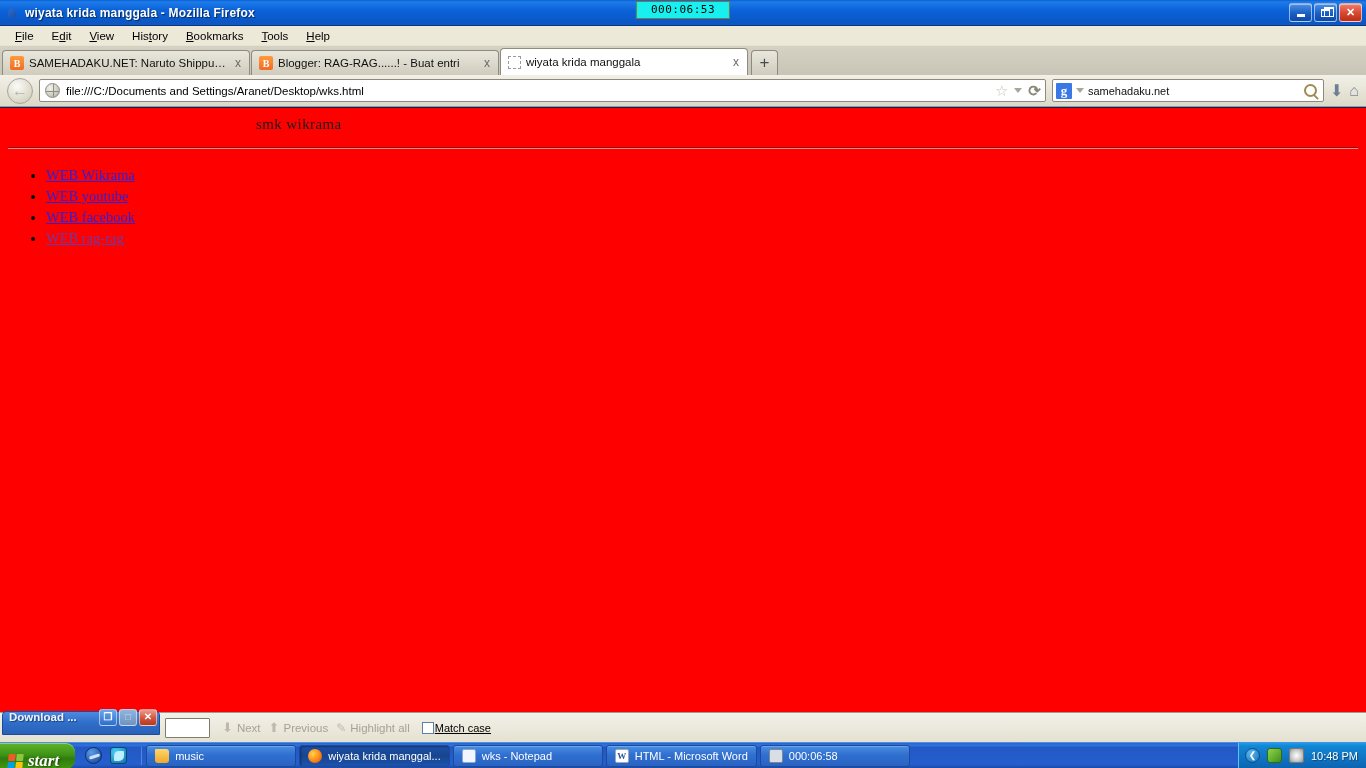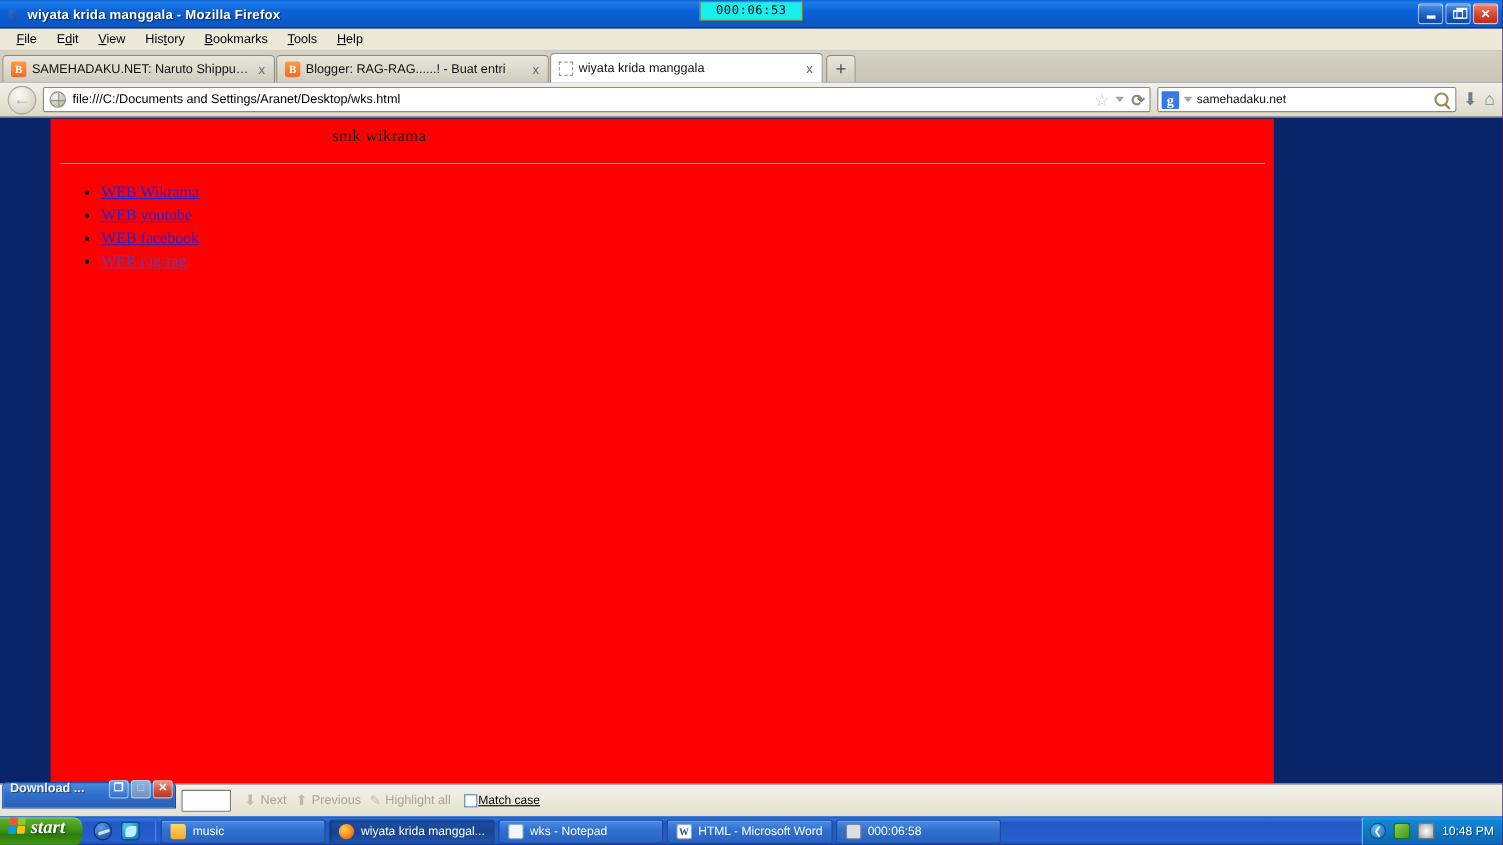--- a/index.html
+++ b/index.html
@@ -183,22 +183,22 @@
   }
   .mag-icon::after {
     content:""; position:absolute; right:-4px; bottom:-3px; width:6px; height:2px;
     background:#a08a52; transform: rotate(45deg);
   }
   .dl-arrow { color: #6d7f95; font-size: 16px; flex: none; line-height: 1; }
   .home-icon { color: #7a8a9c; font-size: 16px; flex: none; line-height: 1; }
 
   
   .content {
-    position: absolute; left: 0; top: 108px; width: 1112px; height: 604px;
-    background: #ff0000; overflow: hidden; margin-left: 46px;
+    position: absolute; left: 0; top: 108px; width: 1366px; height: 604px;
+    background: #ff0000; overflow: hidden;
   }
   .page-heading {
     font-family: "Liberation Serif", serif;
     font-size: 15px; color: #1a1a1a; font-weight: normal;
     margin: 8px 0 0 256px; letter-spacing: .4px;
   }
   .page-hr {
     margin: 14px 8px 0 8px; height: 2px;
     border-top: 1px solid #9a0000; border-bottom: 1px solid #ff8a8a;
   }
@@ -256,21 +256,21 @@
   .taskbar {
     position: absolute; left: 0; top: 742px; width: 1366px; height: 26px;
     background: linear-gradient(to bottom,#2b63c9 0%, #2f74dd 9%, #2258c4 18%, #255fce 85%, #1b4aa8 100%);
     border-top: 1px solid #4b8ee8;
     display: flex; align-items: center;
   }
   .startbtn {
     height: 26px; padding: 0 16px 0 8px;
     background: linear-gradient(to bottom,#5fb32b 0%,#3f9416 45%,#2f7c0d 60%,#44980f 100%);
     border-radius: 0 9px 9px 0;
-    display: flex; align-items: flex-start; gap: 5px; flex: none;
+    display: flex; align-items: flex-end; gap: 5px; flex: none;
     box-shadow: inset 0 1px 0 rgba(255,255,255,.35);
   }
   .startbtn .flag {
     width: 15px; height: 15px; position: relative; flex: none;
     display: grid; grid-template-columns: 1fr 1fr; grid-template-rows: 1fr 1fr;
     gap: 1px; transform: skewX(-6deg);
   }
   .flag i { display:block; border-radius:1px; }
   .flag i:nth-child(1){background:#f05a28;}
   .flag i:nth-child(2){background:#8cc63e;}

